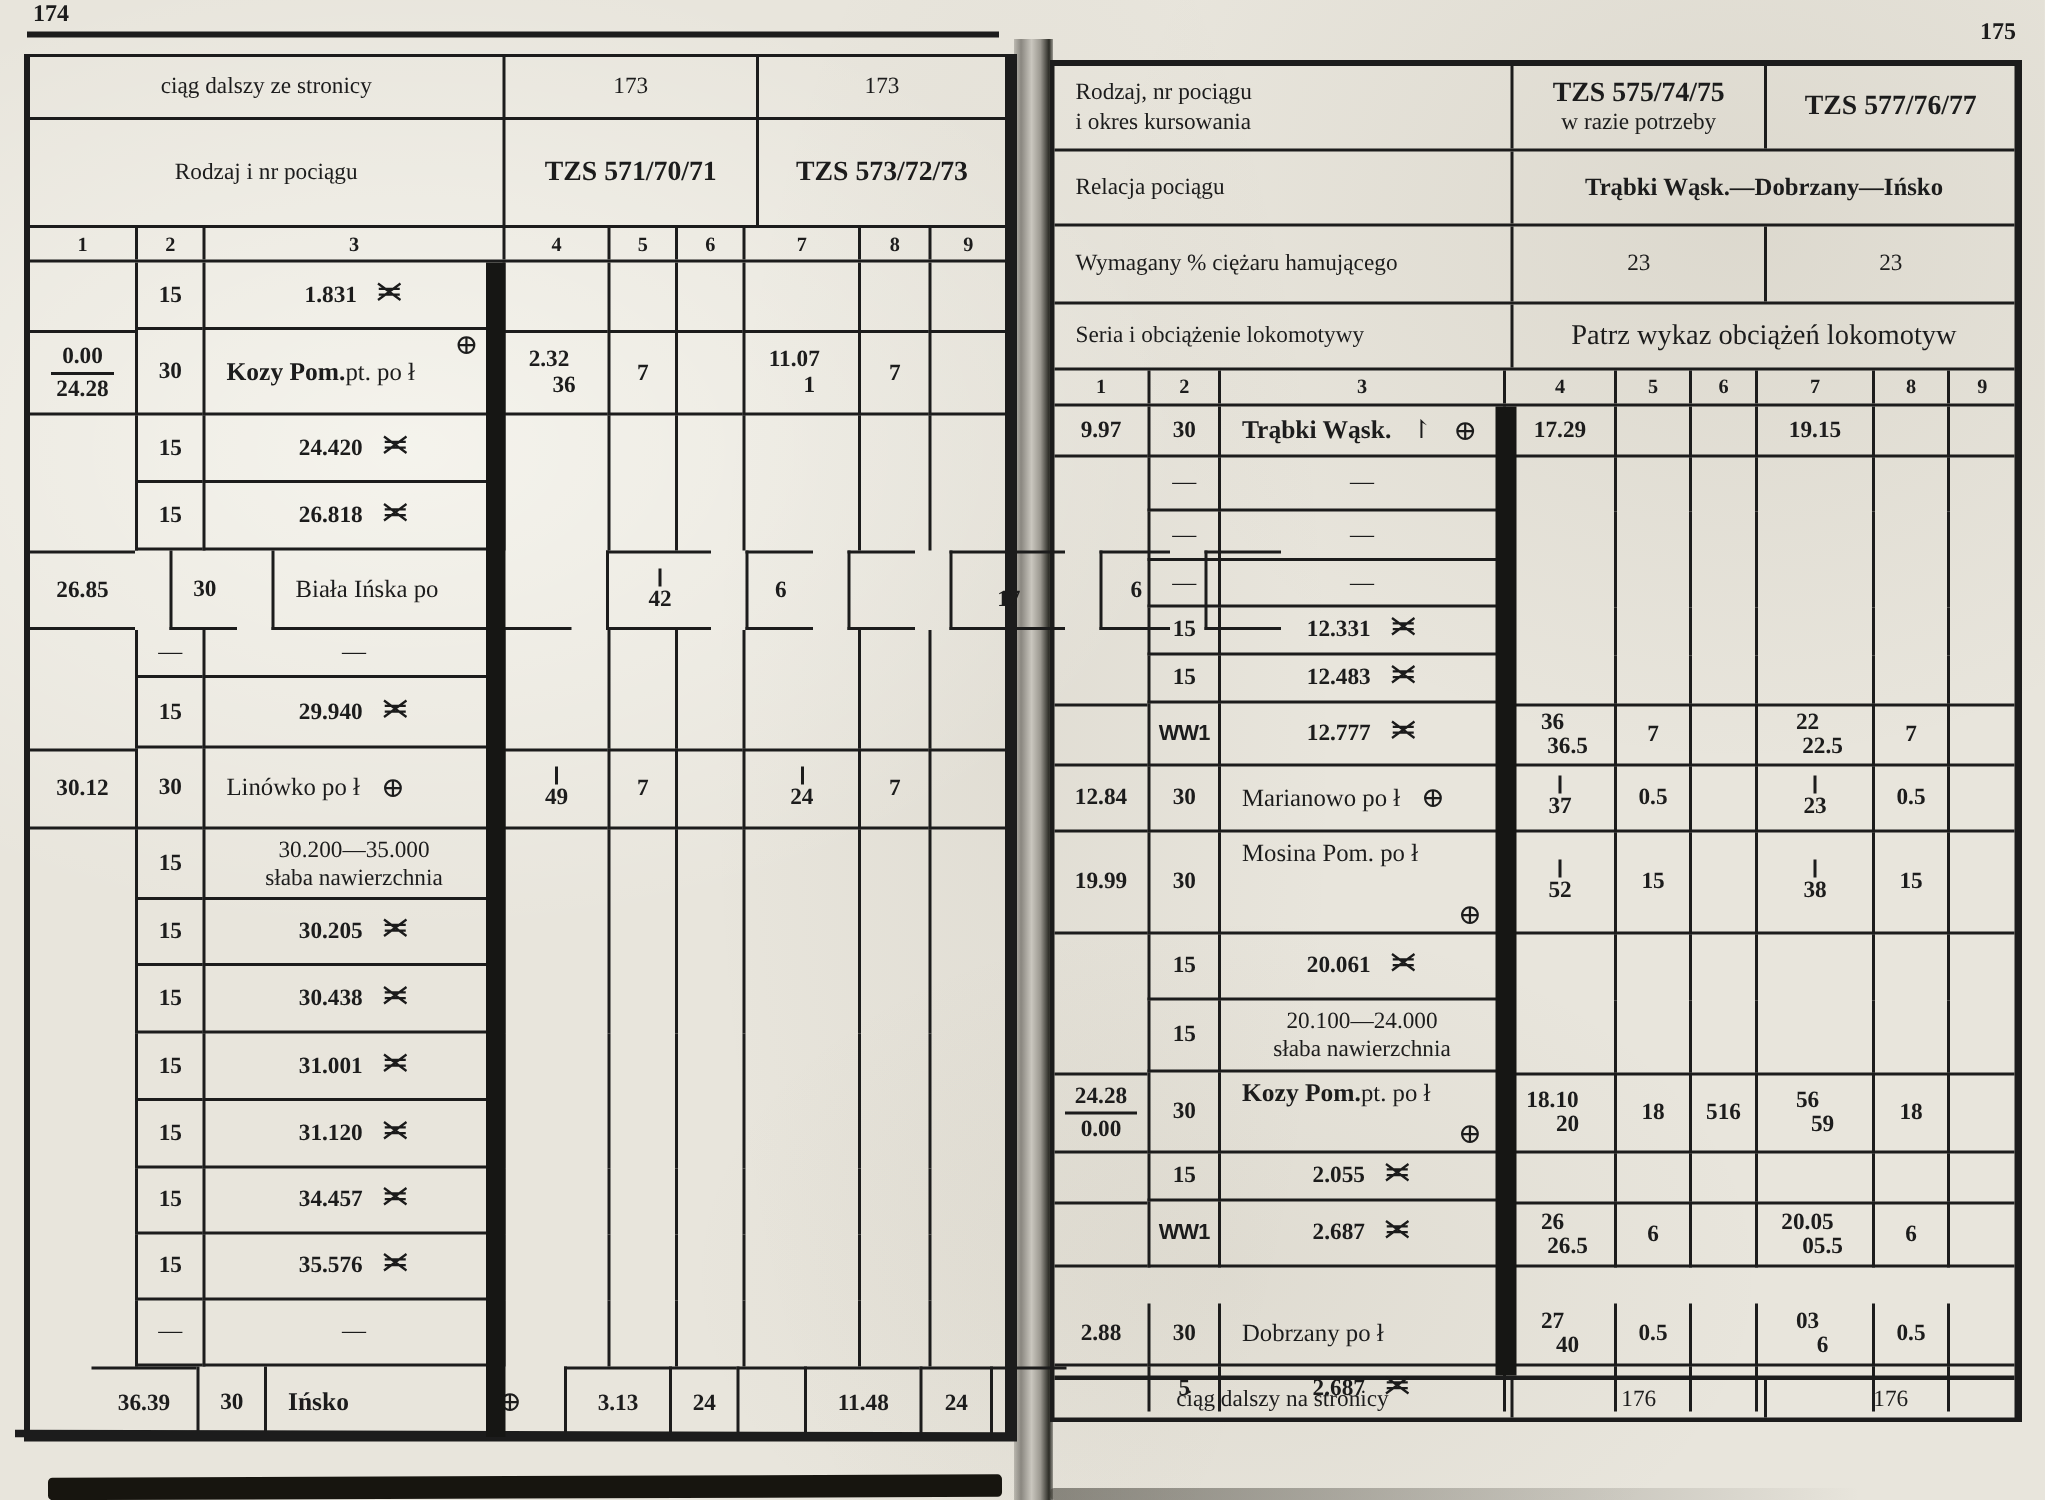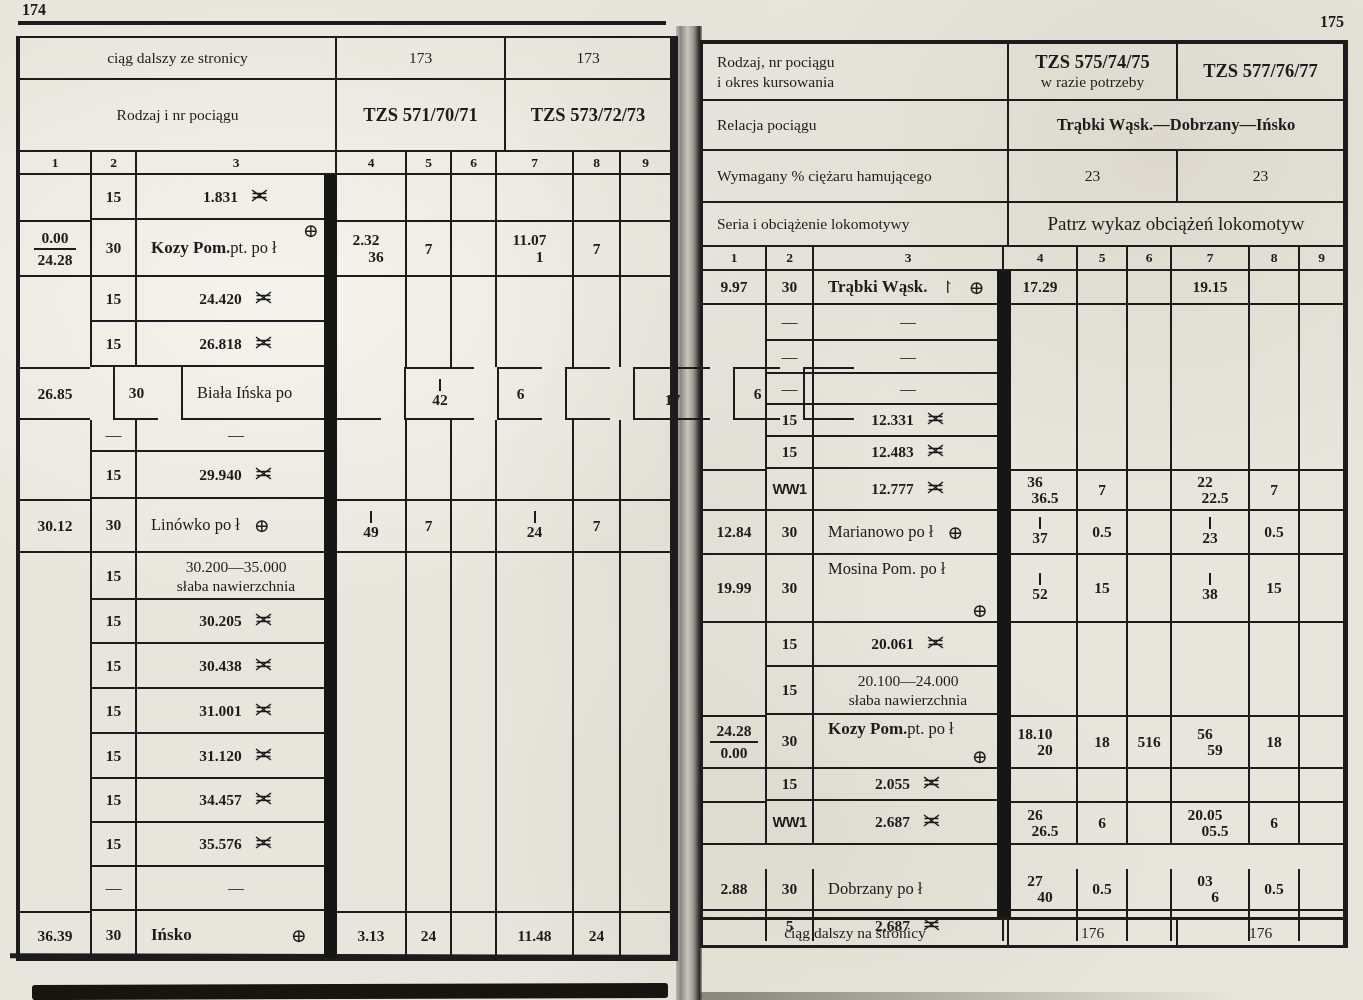--- a/index.html
+++ b/index.html
@@ -431,21 +431,21 @@
         <div class="cell name dashc vl hb">
           <span>—</span>
         </div>
         <div class="cell time vl"></div>
         <div class="cell time vl"></div>
         <div class="cell time vl"></div>
         <div class="cell time vl"></div>
         <div class="cell time vl"></div>
         <div class="cell time vl"></div>
       </div>
-      <div class="trow" style="grid-template-columns: 70px 45px 200px 70px 45px 45px 77px 47px 51px; height: 47px;">
+      <div class="trow" style="grid-template-columns: 70px 45px 200px 70px 45px 45px 77px 47px 51px; height: 47px; padding-left: 41px;">
         <div class="cell km ht">
           <span>36.39</span>
         </div>
         <div class="cell speed vl">
           <span>30</span>
         </div>
         <div class="cell name station plus-right vl">
           <span class="bname">Ińsko</span>
           <span class="plusmark">⊕</span>
         </div>

